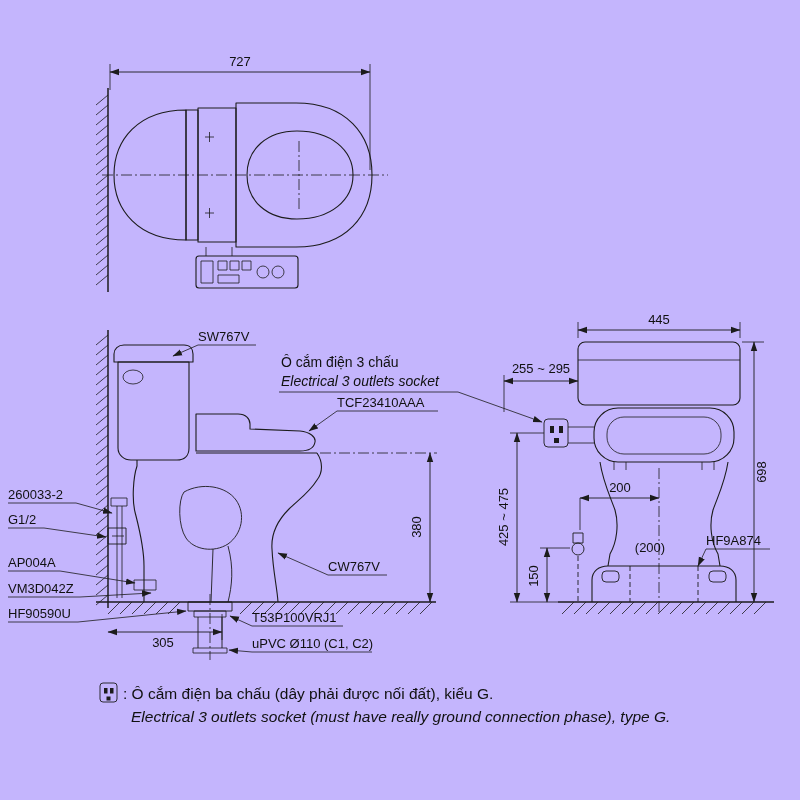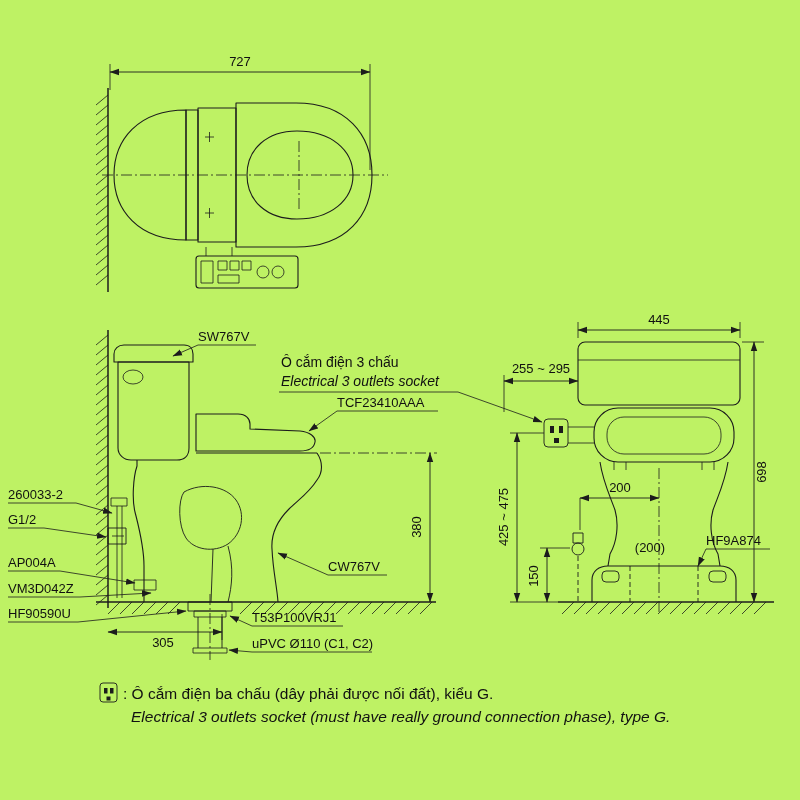--- a/index.html
+++ b/index.html
@@ -1,16 +1,16 @@
 <!DOCTYPE html>
 <html><head>
 <meta charset="utf-8">
 <style>
   body{margin:0;background:#ffffff}
-  .canvas{position:relative;width:800px;height:800px;background:#bef264;overflow:hidden}
+  .canvas{position:relative;width:800px;height:800px;background:#c4b5fd;overflow:hidden}
   svg{display:block}
   .txt{font-family:"Liberation Sans","DejaVu Sans",sans-serif;fill:#111111}
   .s13{font-size:13px}
   .s14{font-size:14px}
   .s15{font-size:15.5px}
   .it{font-style:italic}
   .mid{text-anchor:middle}
   .ln{fill:none;stroke:#1c1c1c;stroke-width:1.1;stroke-linejoin:round;stroke-linecap:butt}
   .w08{stroke-width:0.8}
   .w09{stroke-width:0.9}

